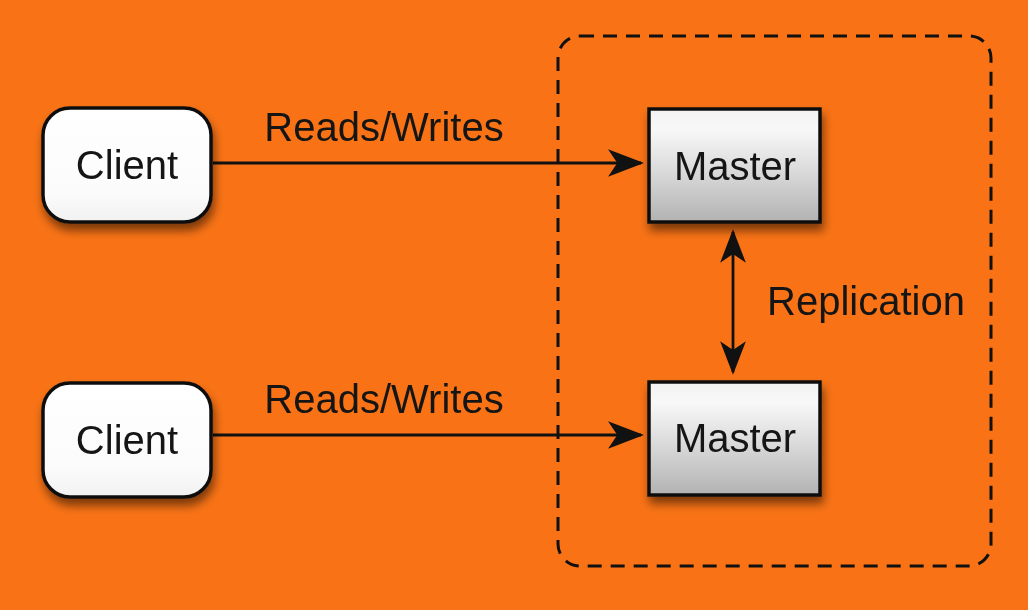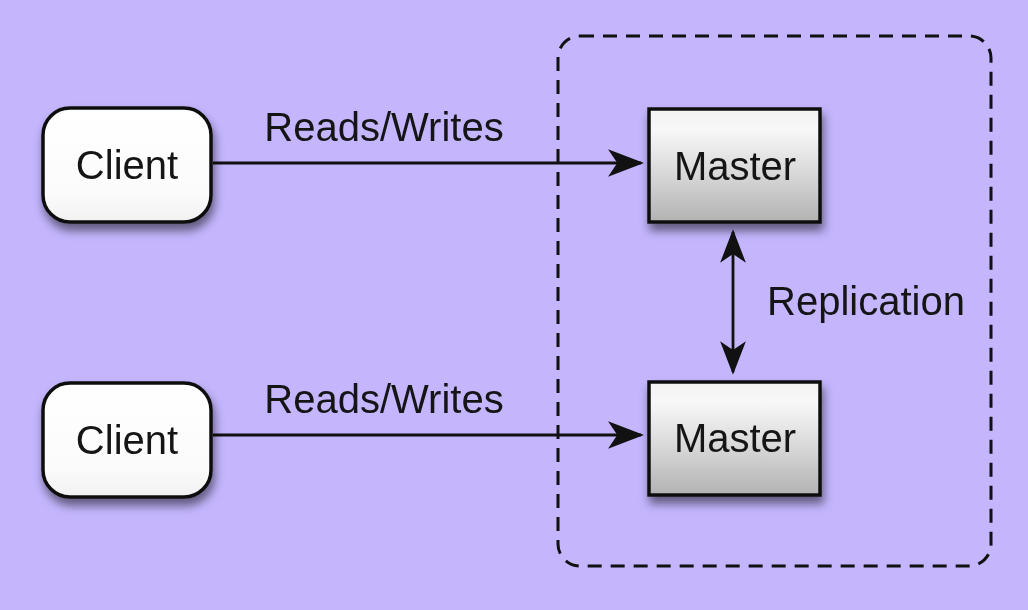--- a/index.html
+++ b/index.html
@@ -4,21 +4,21 @@
 <style>
   html, body {
     margin: 0;
     padding: 0;
     background: #ffffff;
   }
   .stage {
     position: relative;
     width: 1028px;
     height: 610px;
-    background: #c4b5fd;
+    background: #f97316;
     overflow: hidden;
     font-family: "Liberation Sans", sans-serif;
   }
   svg { display: block; }
   .node-label {
     font-family: "Liberation Sans", sans-serif;
     font-size: 40px;
     fill: #151515;
   }
   .edge-label {

